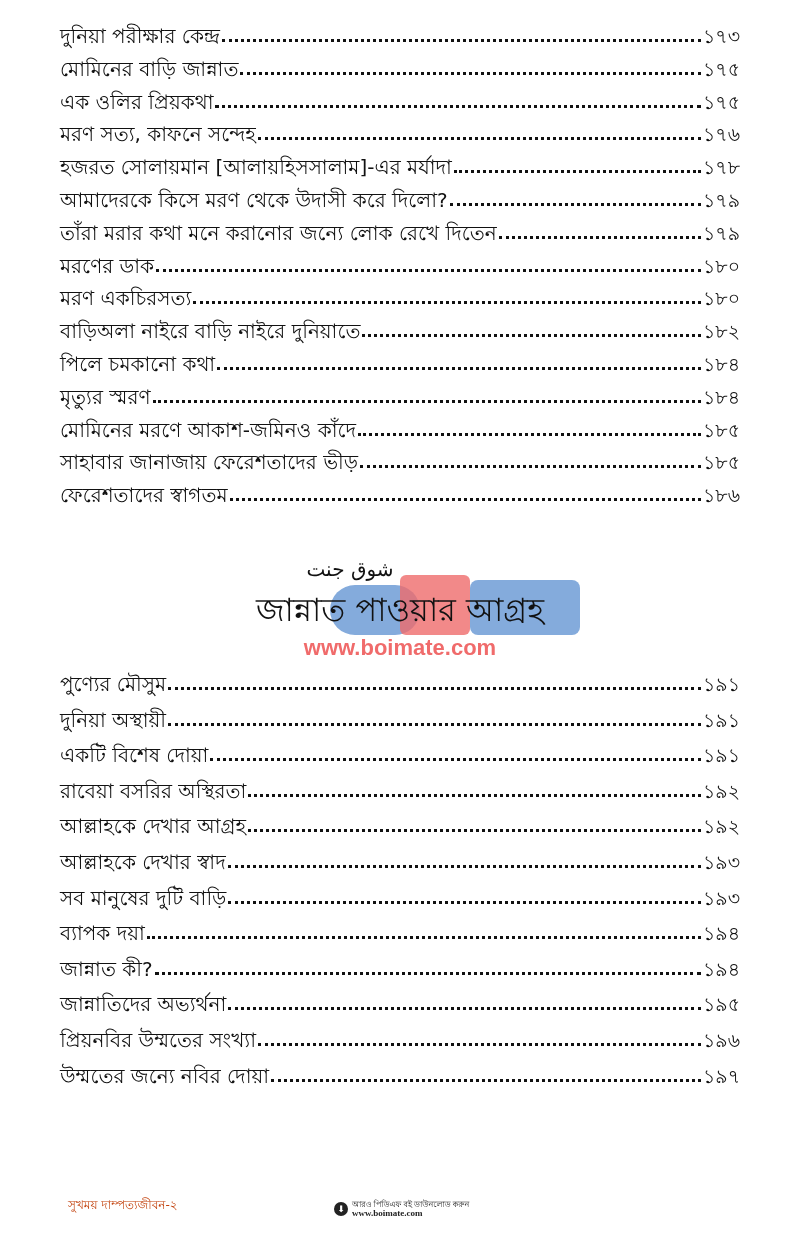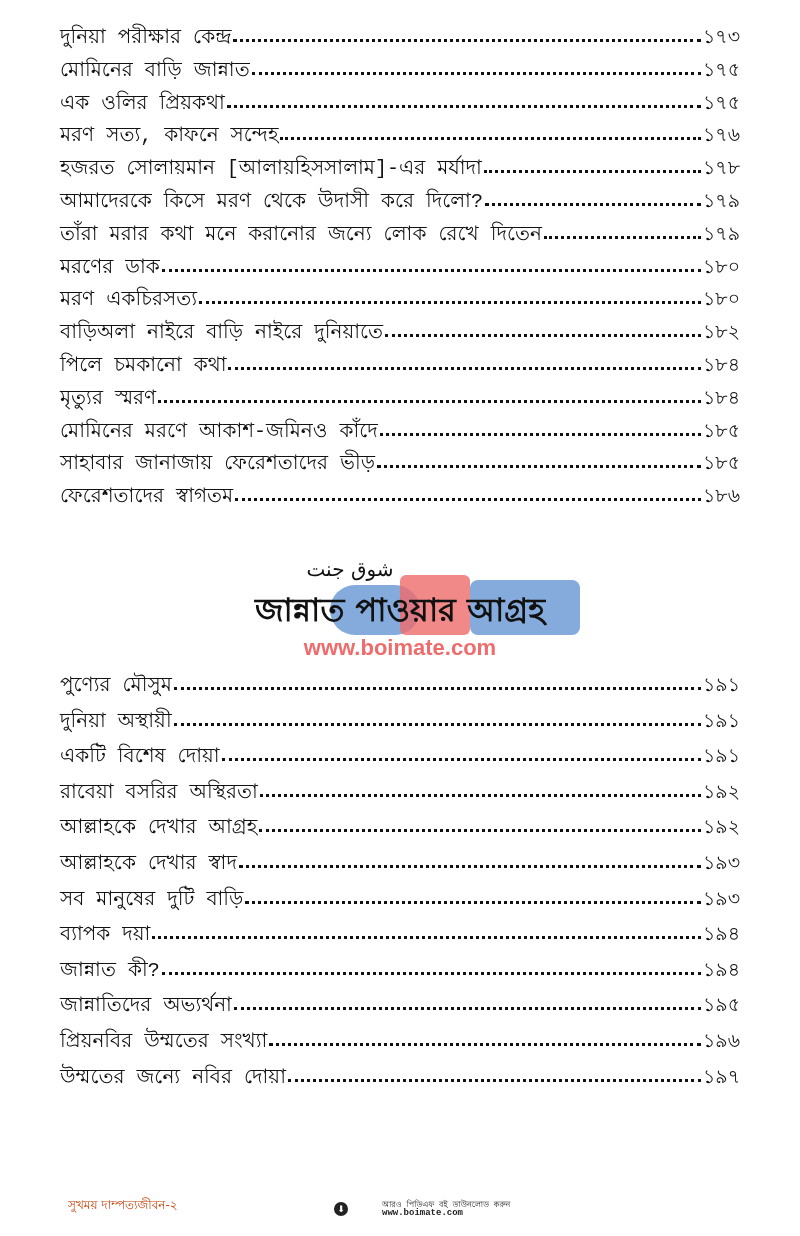--- a/index.html
+++ b/index.html
@@ -9,49 +9,49 @@
   }
   .toc { position: absolute; left: 60px; width: 680px; }
   .toc1 { top: 26px; }
   .toc2 { top: 674px; }
   .row {
     display: flex; align-items: baseline; white-space: nowrap;
     font-size: 20px; line-height: 20px;
   }
   .toc1 .row { height: 32.8px; }
   .toc2 .row { height: 35.6px; }
-  .row .title { flex: 0 0 auto; font-family: Liberation Mono, monospace; }
+  .row .title { flex: 0 0 auto; }
   .row .dots {
     flex: 1 1 auto; overflow: hidden; margin: 0 2px;
     border-bottom: 3px dotted #111; height: 2px; position: relative; top: -1px;
   }
   .row .page { flex: 0 0 auto; font-size: 19px; }
   .section-head { position: absolute; left: 0; width: 800px; top: 555px; height: 115px; }
   .calligraphy {
     position: absolute; left: 0; width: 700px; top: 2px; text-align: center;
     font-family: "DejaVu Serif", serif; font-size: 20px; direction: rtl; color: #111;
   }
   .wm-logo { position: absolute; left: 330px; top: 20px; width: 250px; height: 60px; }
   .wm-logo .b1 { position:absolute; left:0; top:10px; width:90px; height:50px; border-radius:25px; background:#5b8fd0; opacity:.75; }
   .wm-logo .b2 { position:absolute; left:70px; top:0; width:70px; height:60px; background:#ef6b6b; opacity:.8; border-radius:6px; }
   .wm-logo .b3 { position:absolute; left:140px; top:5px; width:110px; height:55px; background:#5b8fd0; opacity:.75; border-radius:8px; }
   .section-title {
     position: absolute; left: 0; width: 800px; top: 30px; text-align: center;
-    font-size: 32px; font-weight: bold; color: #111;
+    font-size: 32px; font-weight: normal; color: #111;
   }
   .wm-url {
     position: absolute; left: 0; width: 800px; top: 80px; text-align: center;
     font-size: 22px; font-weight: bold; color: #f06b6b; font-family: "Liberation Sans", sans-serif;
   }
   .footer-title {
     position: absolute; left: 68px; top: 1196px; font-size: 12px; color: #c2410c;
   }
   .footer-badge { position: absolute; left: 334px; top: 1200px; display: flex; align-items: center; gap: 4px; }
   .footer-badge .circle { width: 14px; height: 14px; border-radius: 50%; background: #222; color:#fff; font-size:9px; text-align:center; line-height:14px; }
-  .footer-badge .text { font-size: 8px; line-height: 9px; color: #222; font-family: Liberation Mono, monospace; margin-left: 30px; }
+  .footer-badge .text { font-size: 8px; line-height: 9px; color: #222; font-family: Liberation Serif, serif; }
   .footer-badge .text .url { font-weight: bold; font-size: 9px; }
 </style>
 </head>
 <body>
 
 <div class="toc toc1">
   <div class="row">
       <span class="title">দুনিয়া পরীক্ষার কেন্দ্র</span>
       <span class="dots"></span>
       <span class="page">১৭৩</span>

